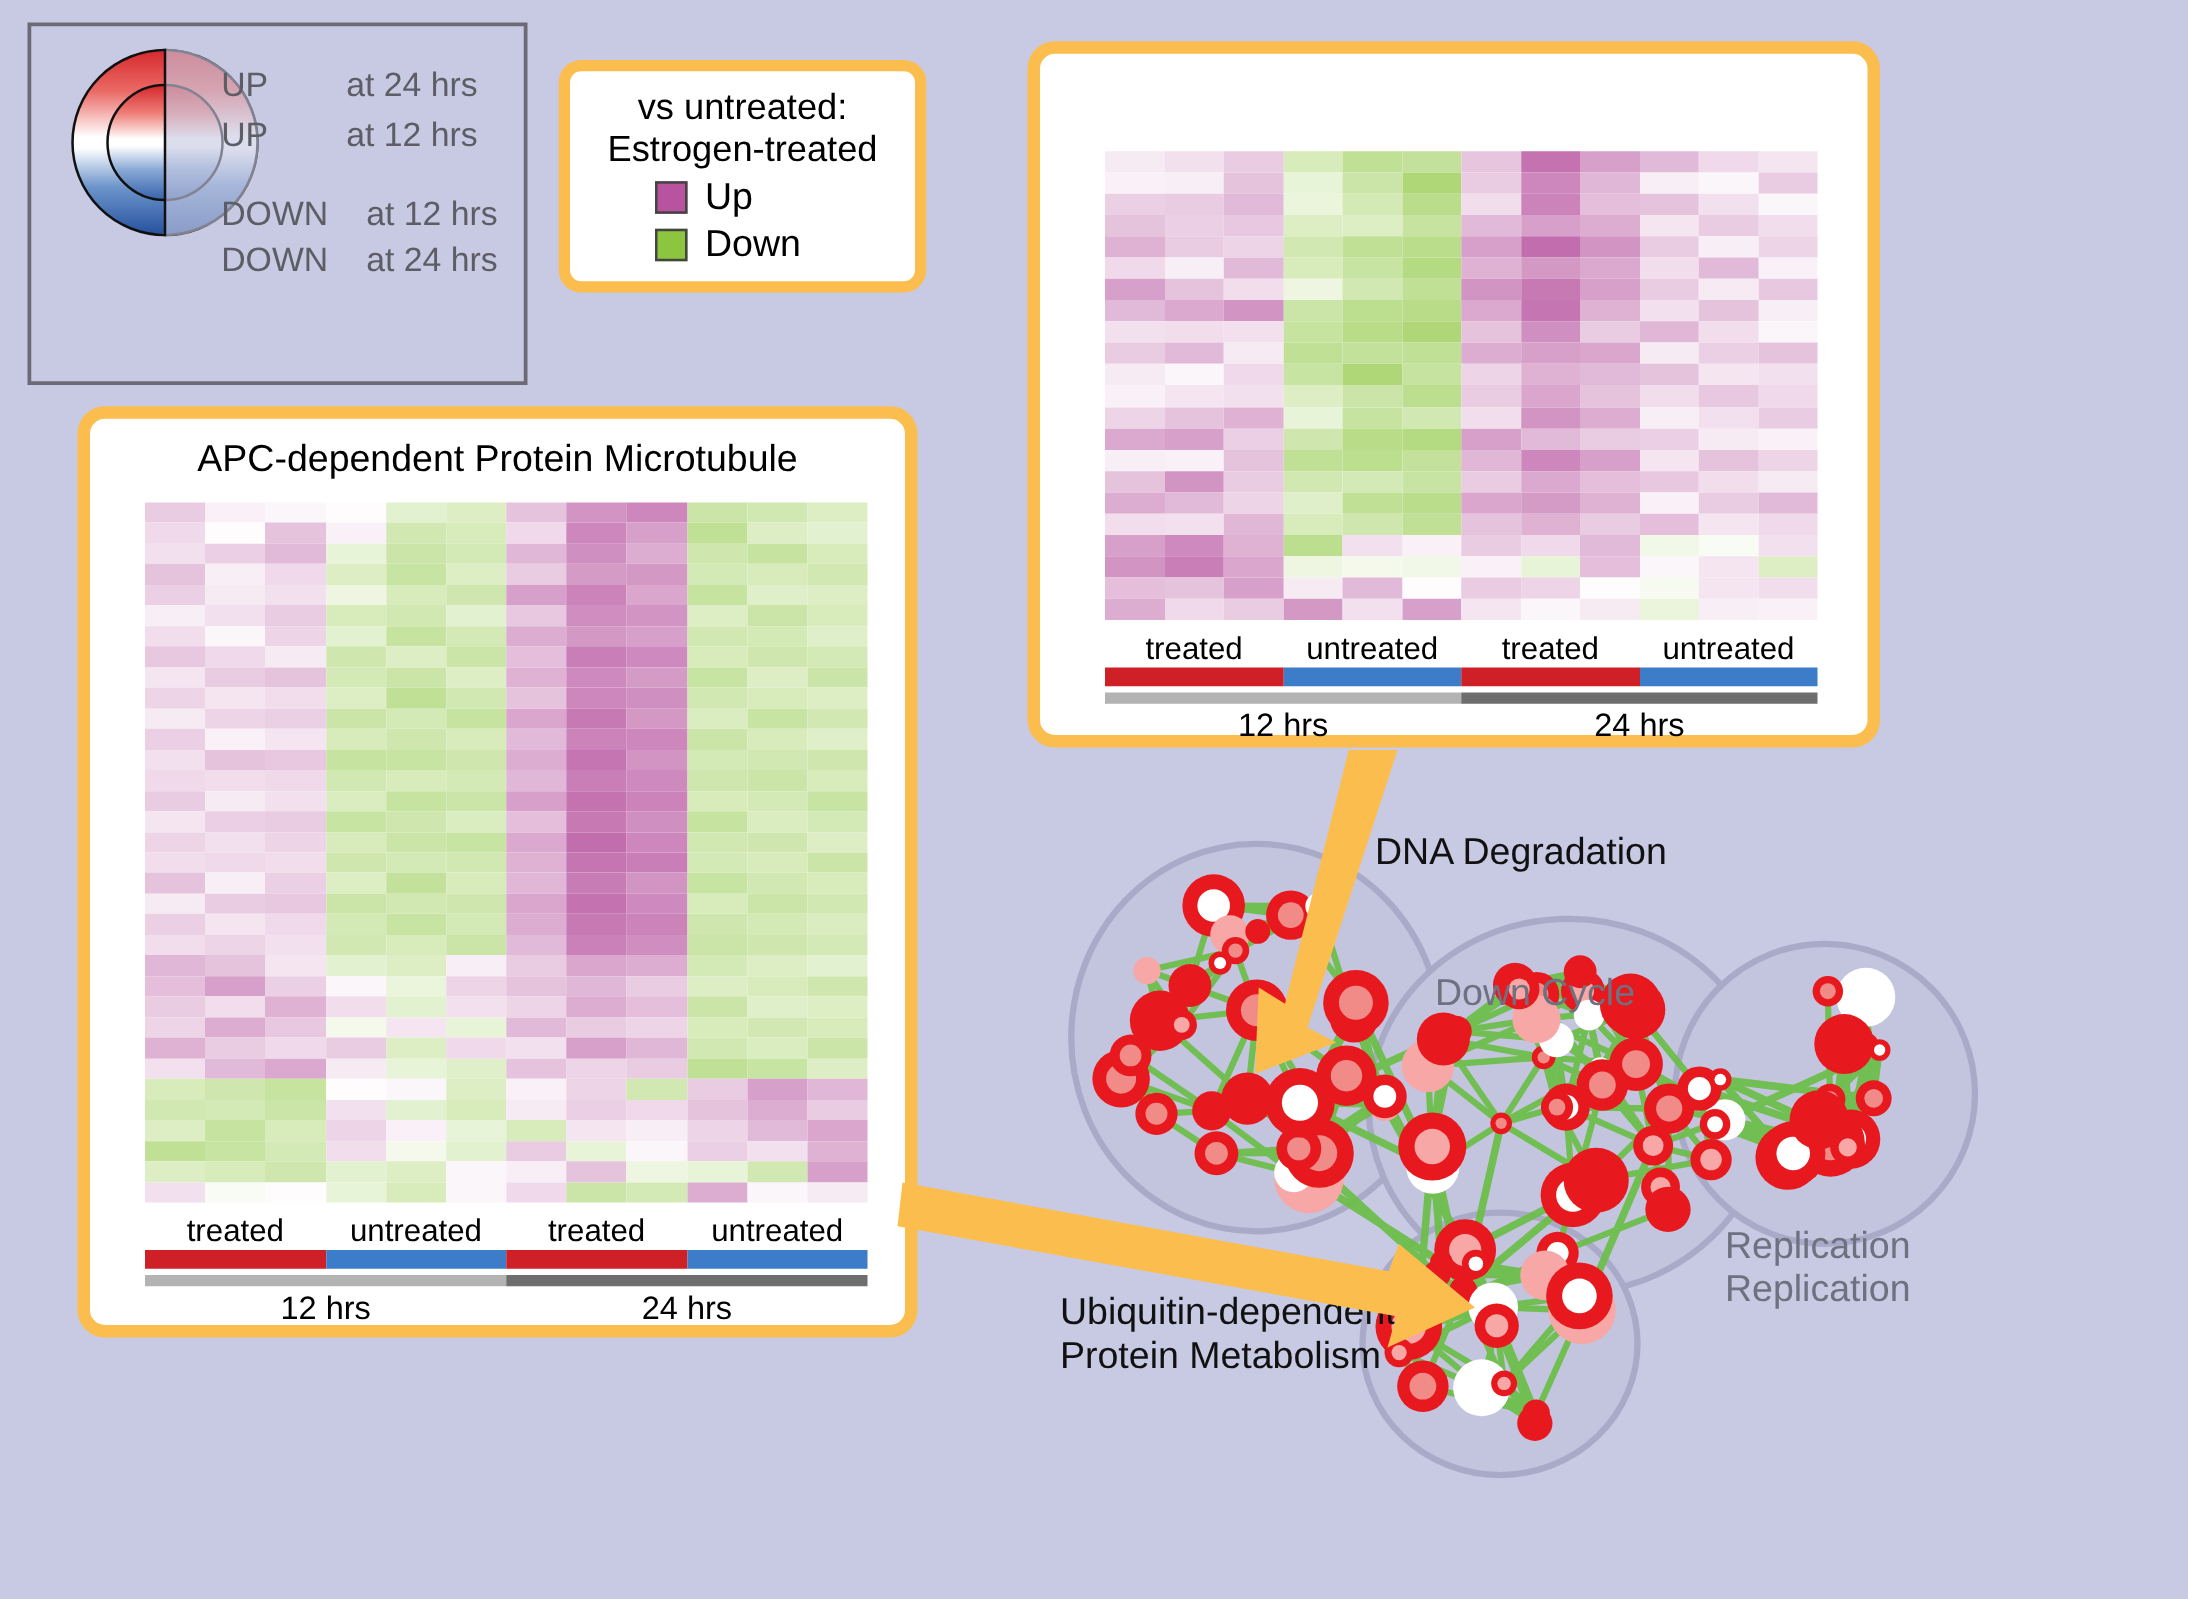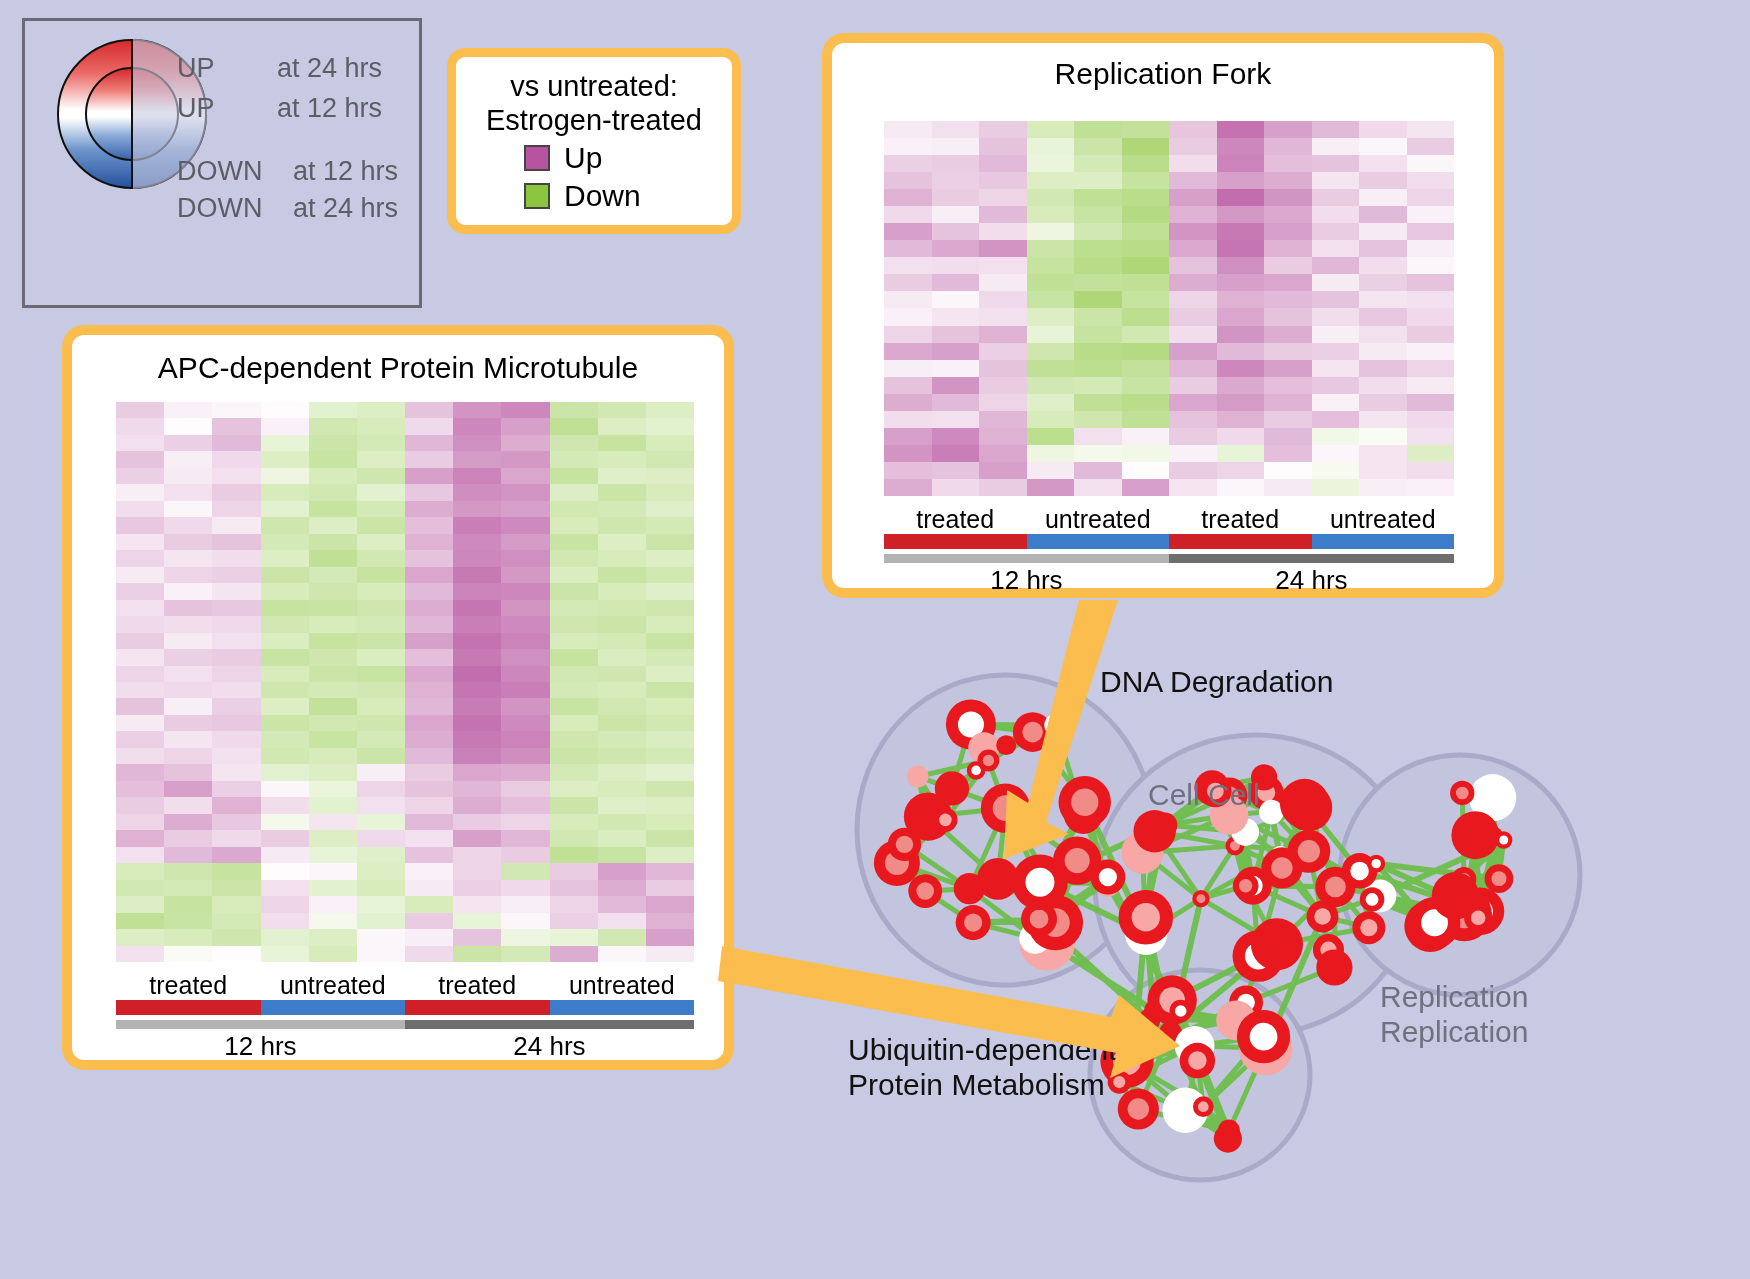--- a/index.html
+++ b/index.html
@@ -139,21 +139,20 @@
     <span class="key-swatch" id="sw-up" style="background: rgb(183, 83, 159);"></span>
     <span class="key-label">Up</span>
   </div>
   <div class="key-row">
     <span class="key-swatch" id="sw-down" style="background: rgb(140, 198, 62);"></span>
     <span class="key-label">Down</span>
   </div>
 </div>
 
 <div class="abs panel" id="replication-panel">
-  <div class="panel-title" id="rf-title">Replication Fork</div>
   <div class="heat" id="rf-heat" style="grid-template-columns: repeat(12, 1fr); grid-template-rows: repeat(22, 1fr);">
       <div style="background: rgb(246, 234, 243);"></div>
       <div style="background: rgb(242, 224, 238);"></div>
       <div style="background: rgb(233, 203, 226);"></div>
       <div style="background: rgb(215, 235, 187);"></div>
       <div style="background: rgb(192, 224, 149);"></div>
       <div style="background: rgb(195, 225, 155);"></div>
       <div style="background: rgb(231, 197, 222);"></div>
       <div style="background: rgb(196, 114, 176);"></div>
       <div style="background: rgb(215, 160, 202);"></div>
@@ -1515,21 +1514,21 @@
           <circle cx="463.5361553595576" cy="416.70860689939434" r="13.855432476743793" fill="#ffffff"></circle>
         </g>
         <g>
           <circle cx="319.28482534589125" cy="462.07956993543" r="11.653664590629592" fill="#e8191e"></circle>
           <circle cx="319.28482534589125" cy="462.07956993543" r="6.059905587127388" fill="#f7a8a6"></circle>
         </g>
       </g>
   </svg>
 
   <div class="cluster-label" style="left:300px;top:45px;color:#111;">DNA Degradation</div>
-  <div class="cluster-label" style="left:348px;top:158px;color:#6f7080;">Cell Cell</div>
+  <div class="cluster-label" style="left:348px;top:158px;color:#6f7080;">Down Cycle</div>
   <div class="cluster-label" style="left:580px;top:360px;color:#6f7080;text-align:left;">
     <div>Replication</div>
     <div>Replication</div>
   </div>
   <div class="cluster-label" style="left:48px;top:413px;color:#111;text-align:left;">
     <div>Ubiquitin-dependent</div>
     <div>Protein Metabolism</div>
   </div>
 </div>
 

